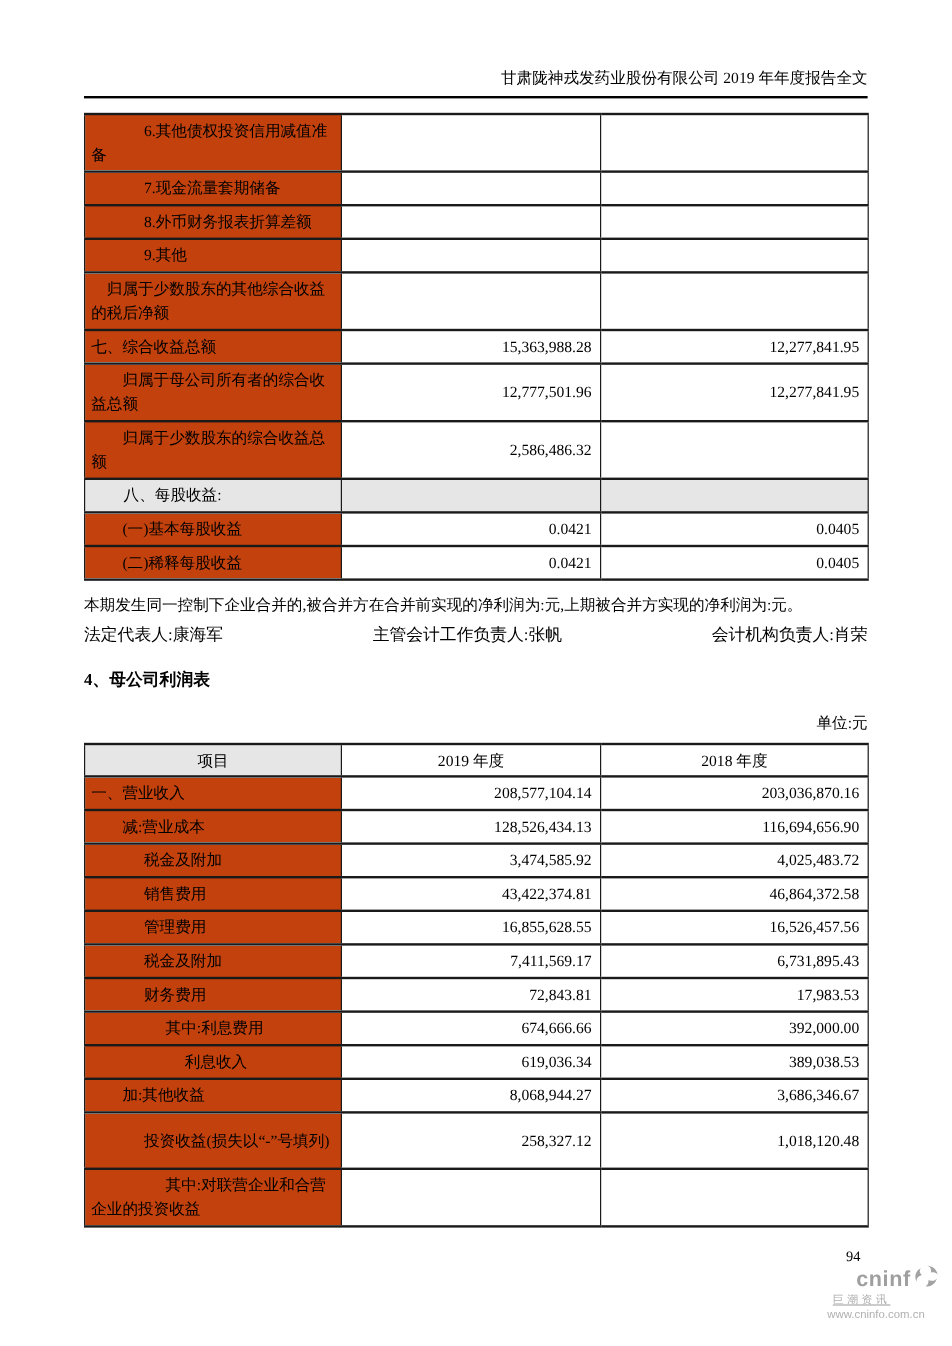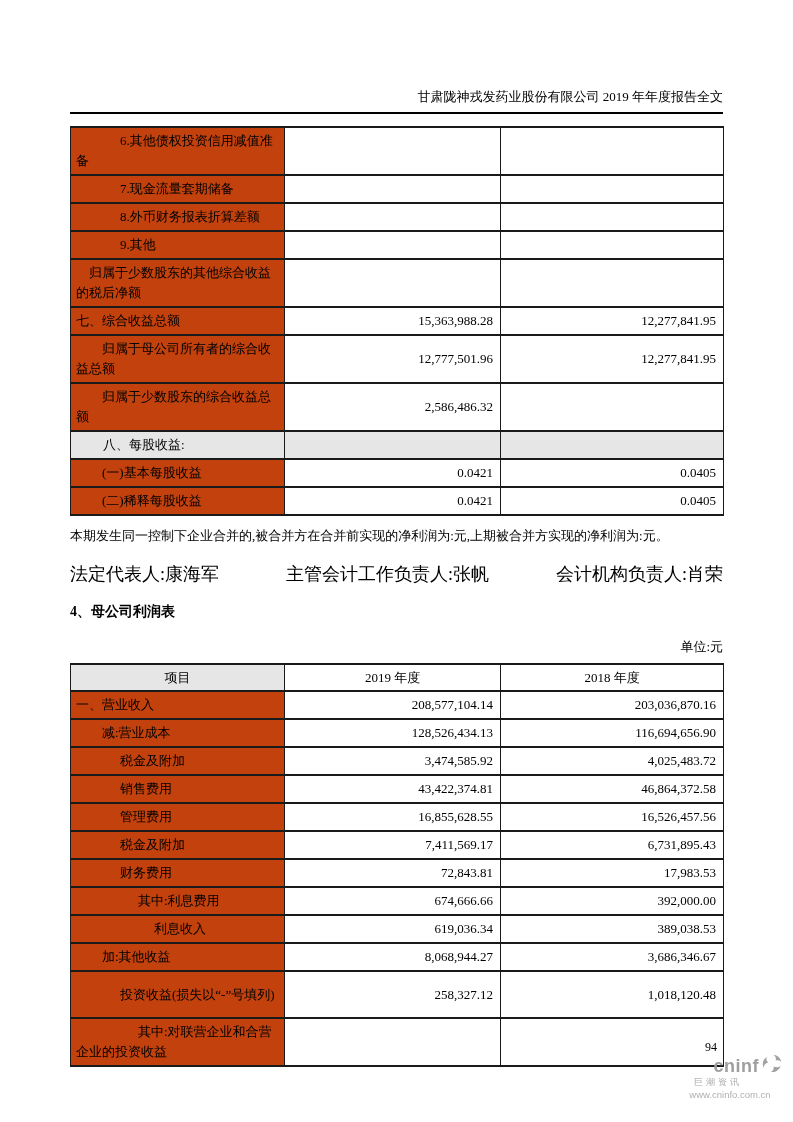--- a/index.html
+++ b/index.html
@@ -15,21 +15,21 @@
     overflow: hidden;
   }
   .content {
     position: absolute;
     left: 70px;
     top: 0;
     width: 653px;
   }
   
   .doc-header {
-    padding-top: 87px;
+    padding-top: 55px;
     padding-bottom: 6px;
     border-bottom: 2px solid #000000;
     text-align: right;
     font-size: 13px;
     line-height: 19px;
   }
   
   table.fin-table {
     width: 100%;
     border-collapse: collapse;
@@ -73,24 +73,24 @@
   .i3 { text-indent: 44px; }
   .i4 { text-indent: 62px; }
   .i5 { text-indent: 78px; }
   
   .note {
     margin-top: 10px;
     font-size: 13px;
     line-height: 20px;
   }
   .signatories {
-    margin-top: 18px;
+    margin-top: 6px;
     display: flex;
     justify-content: space-between;
-    font-size: 18px;
+    font-size: 14px;
     line-height: 20px;
   }
   .section-heading {
     margin-top: 18px;
     font-size: 14px;
     font-weight: bold;
     line-height: 20px;
   }
   .unit-line {
     margin-top: 16px;
@@ -127,20 +127,21 @@
     font-weight: bold;
     letter-spacing: 0.5px;
     color: #9f9f9f;
   }
   .logo-cn {
     font-size: 9px;
     letter-spacing: 3px;
     margin-top: 1px;
     padding-right: 24px;
     color: #ababab;
+    text-decoration: underline;
   }
   .logo-url {
     font-size: 9.5px;
     margin-top: 3px;
     color: #b0b0b0;
   }
 </style>
 </head>
 <body>
 

